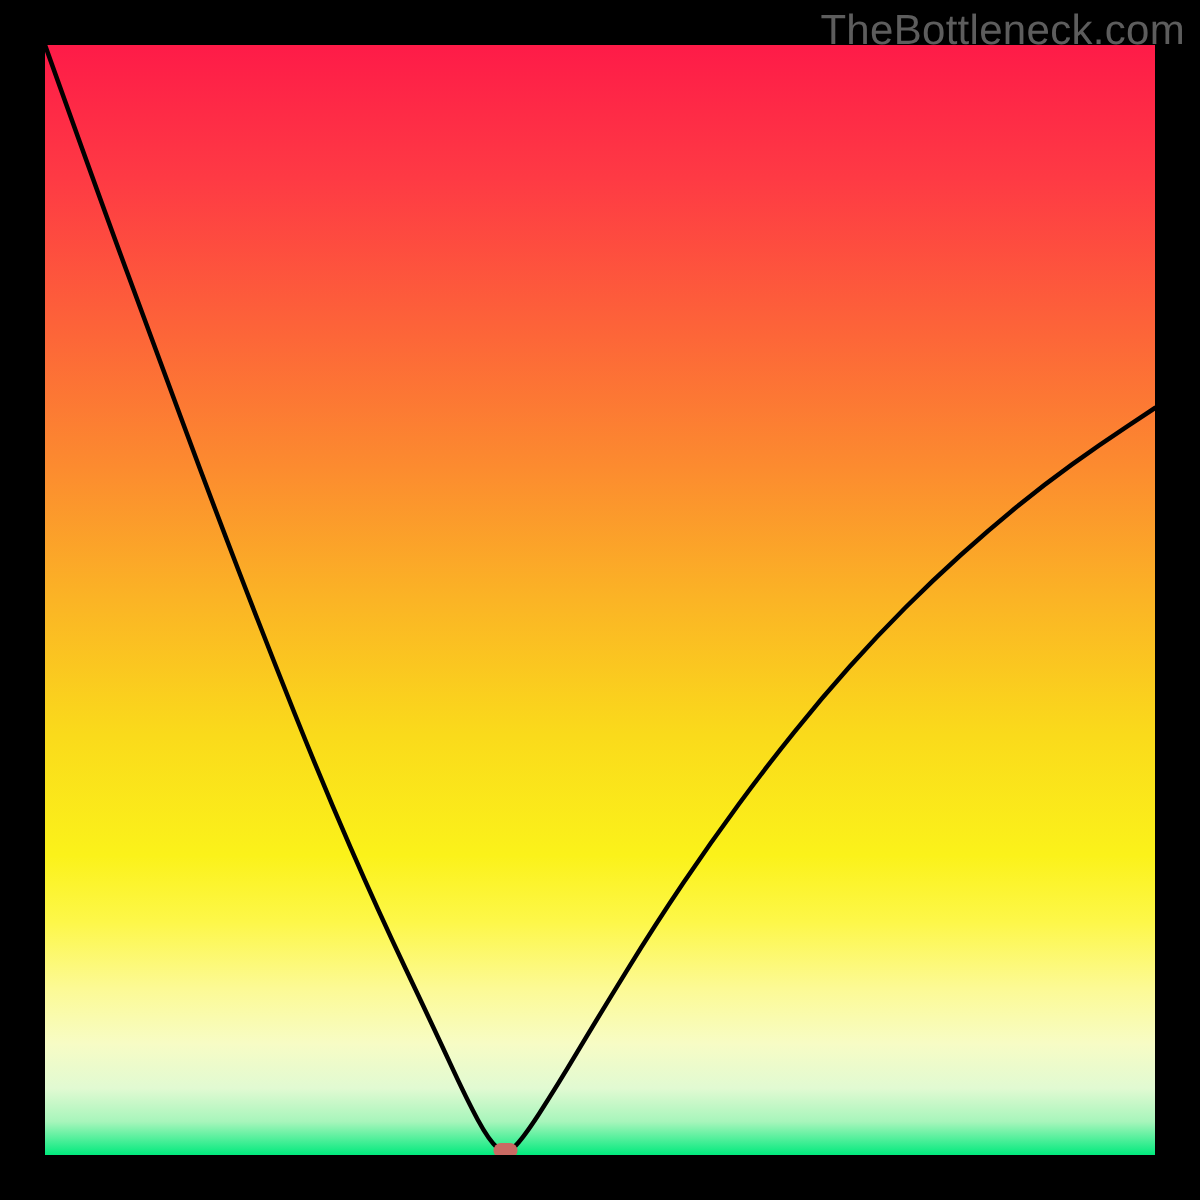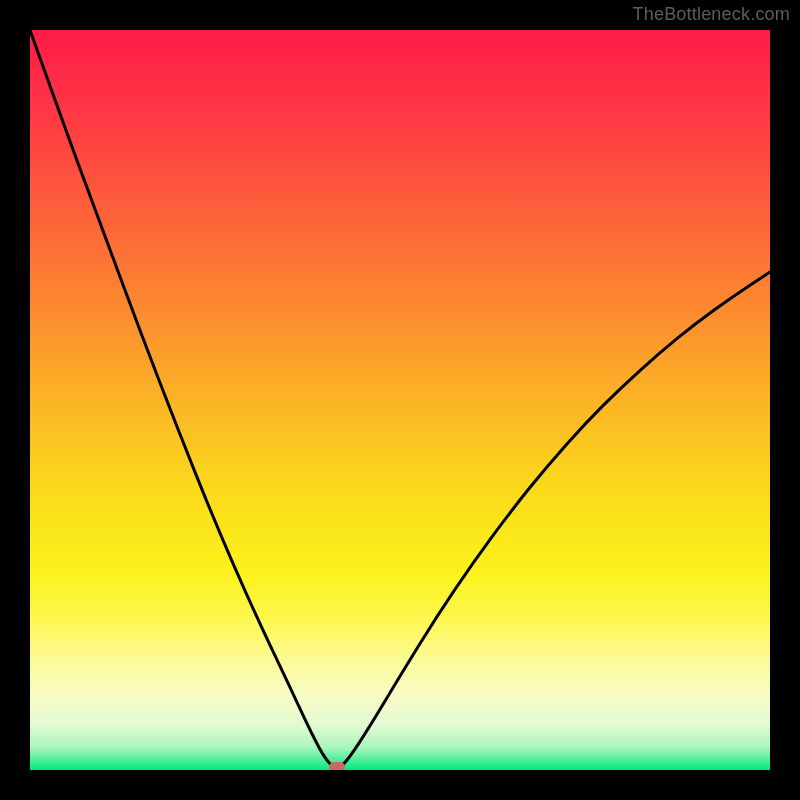--- a/index.html
+++ b/index.html
@@ -31,21 +31,21 @@
   }
   .curve-svg {
     position: absolute;
     inset: 0;
   }
   .watermark {
     position: absolute;
     top: 4px;
     right: 10px;
     font-family: Arial, Helvetica, sans-serif;
-    font-size: 18px;
+    font-size: 28px;
     font-weight: 400;
     color: #5d5d5d;
     letter-spacing: 0.2px;
   }
   .marker {
     position: absolute;
     width: 16px;
     height: 10px;
     border-radius: 5px;
     transform: translate(-50%, -50%);

